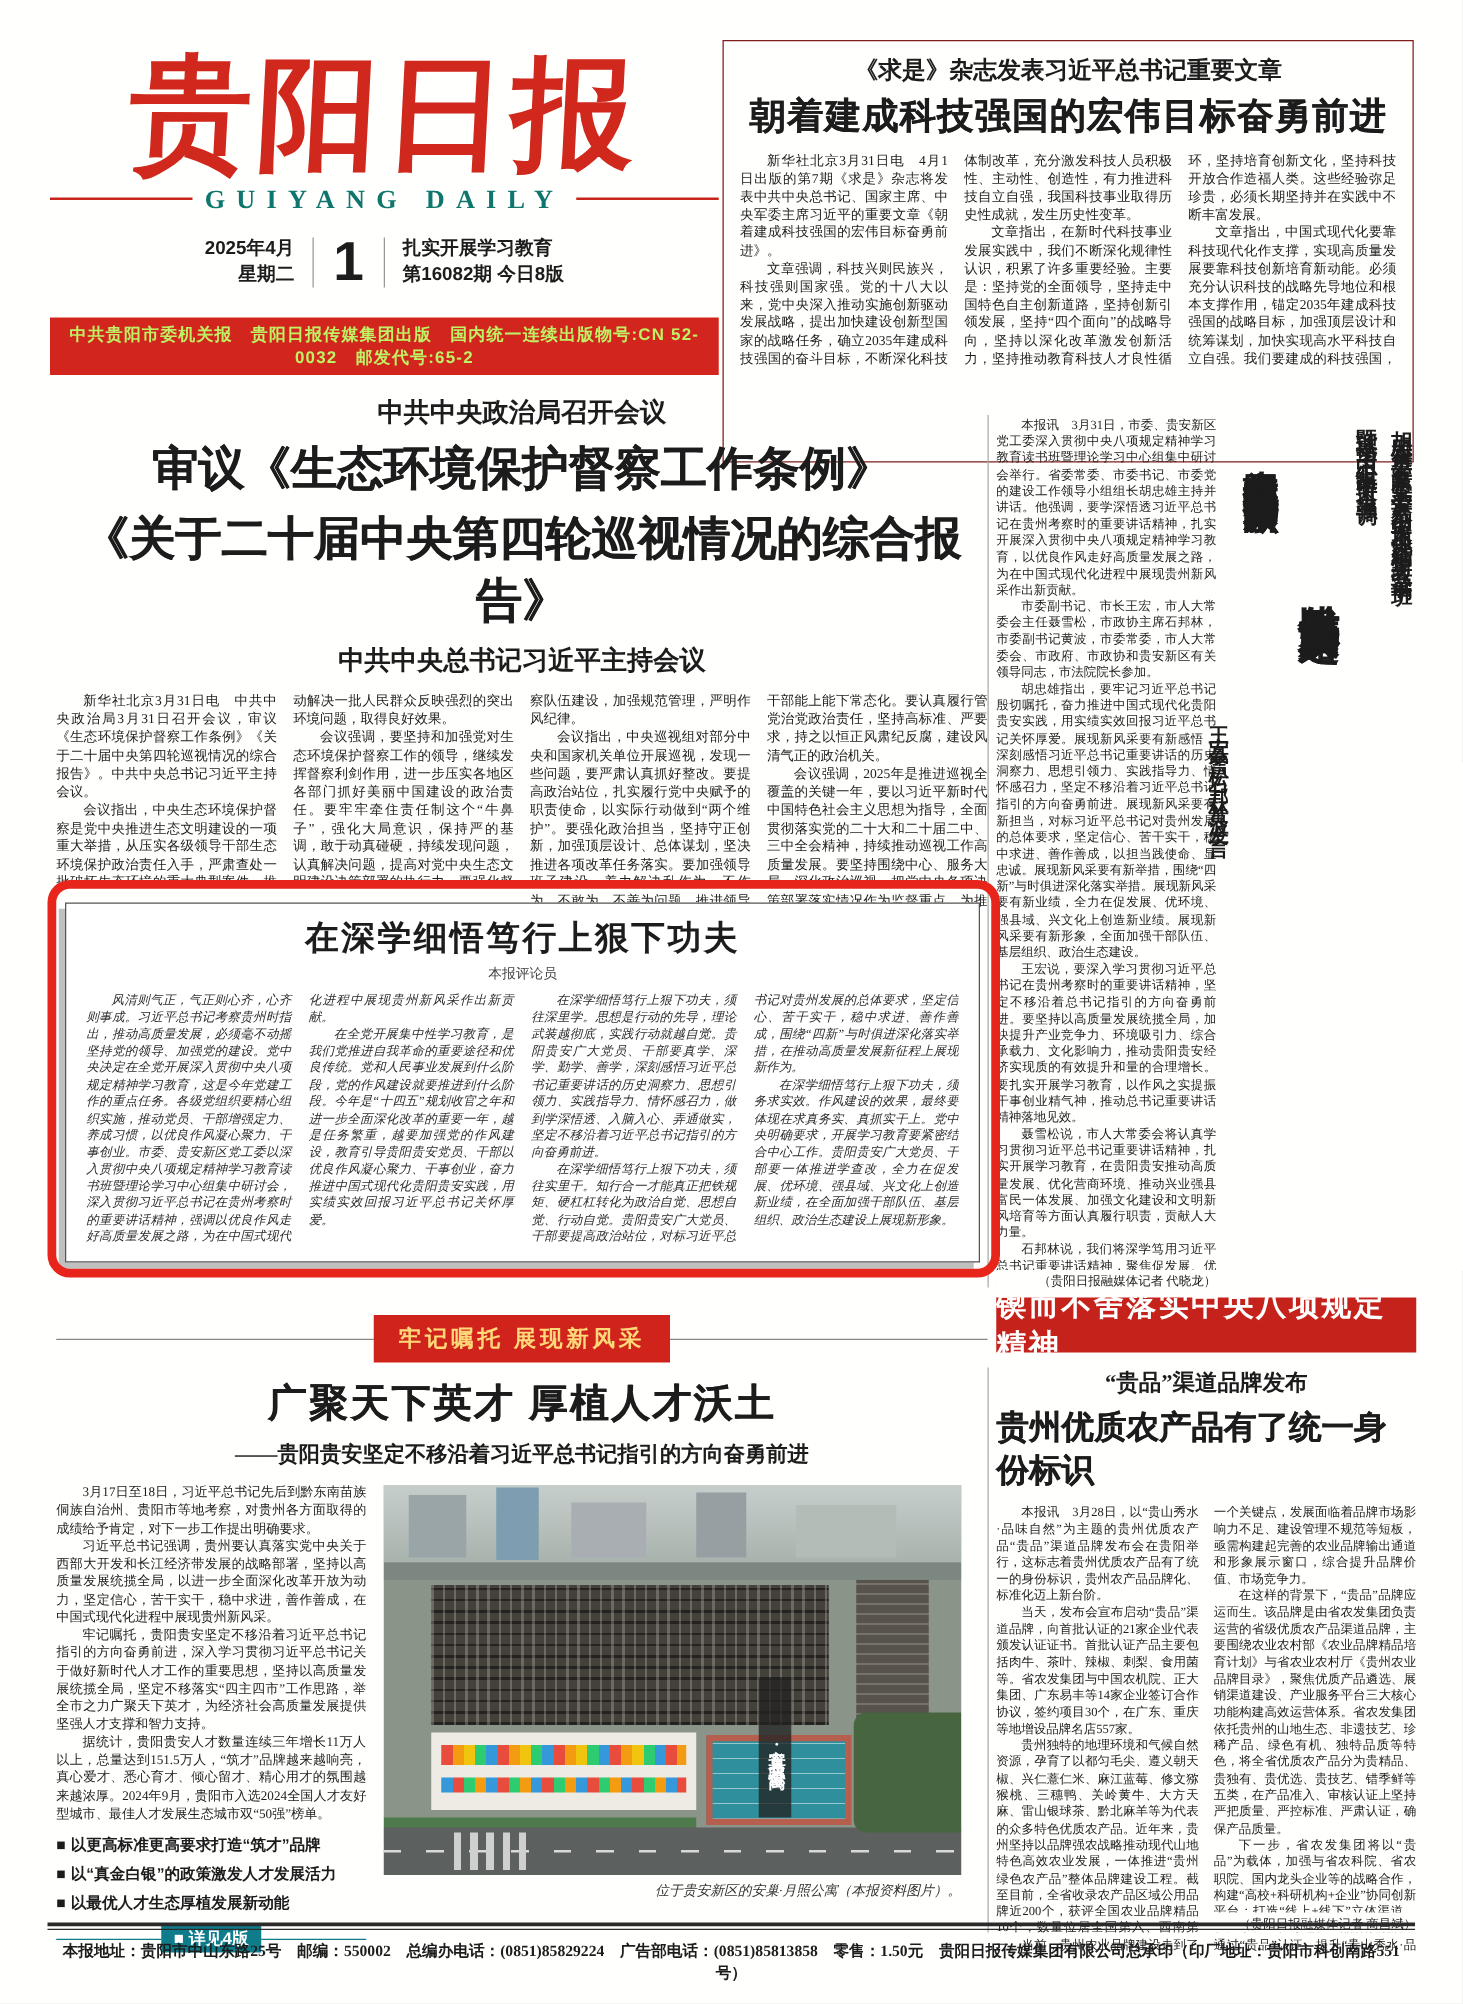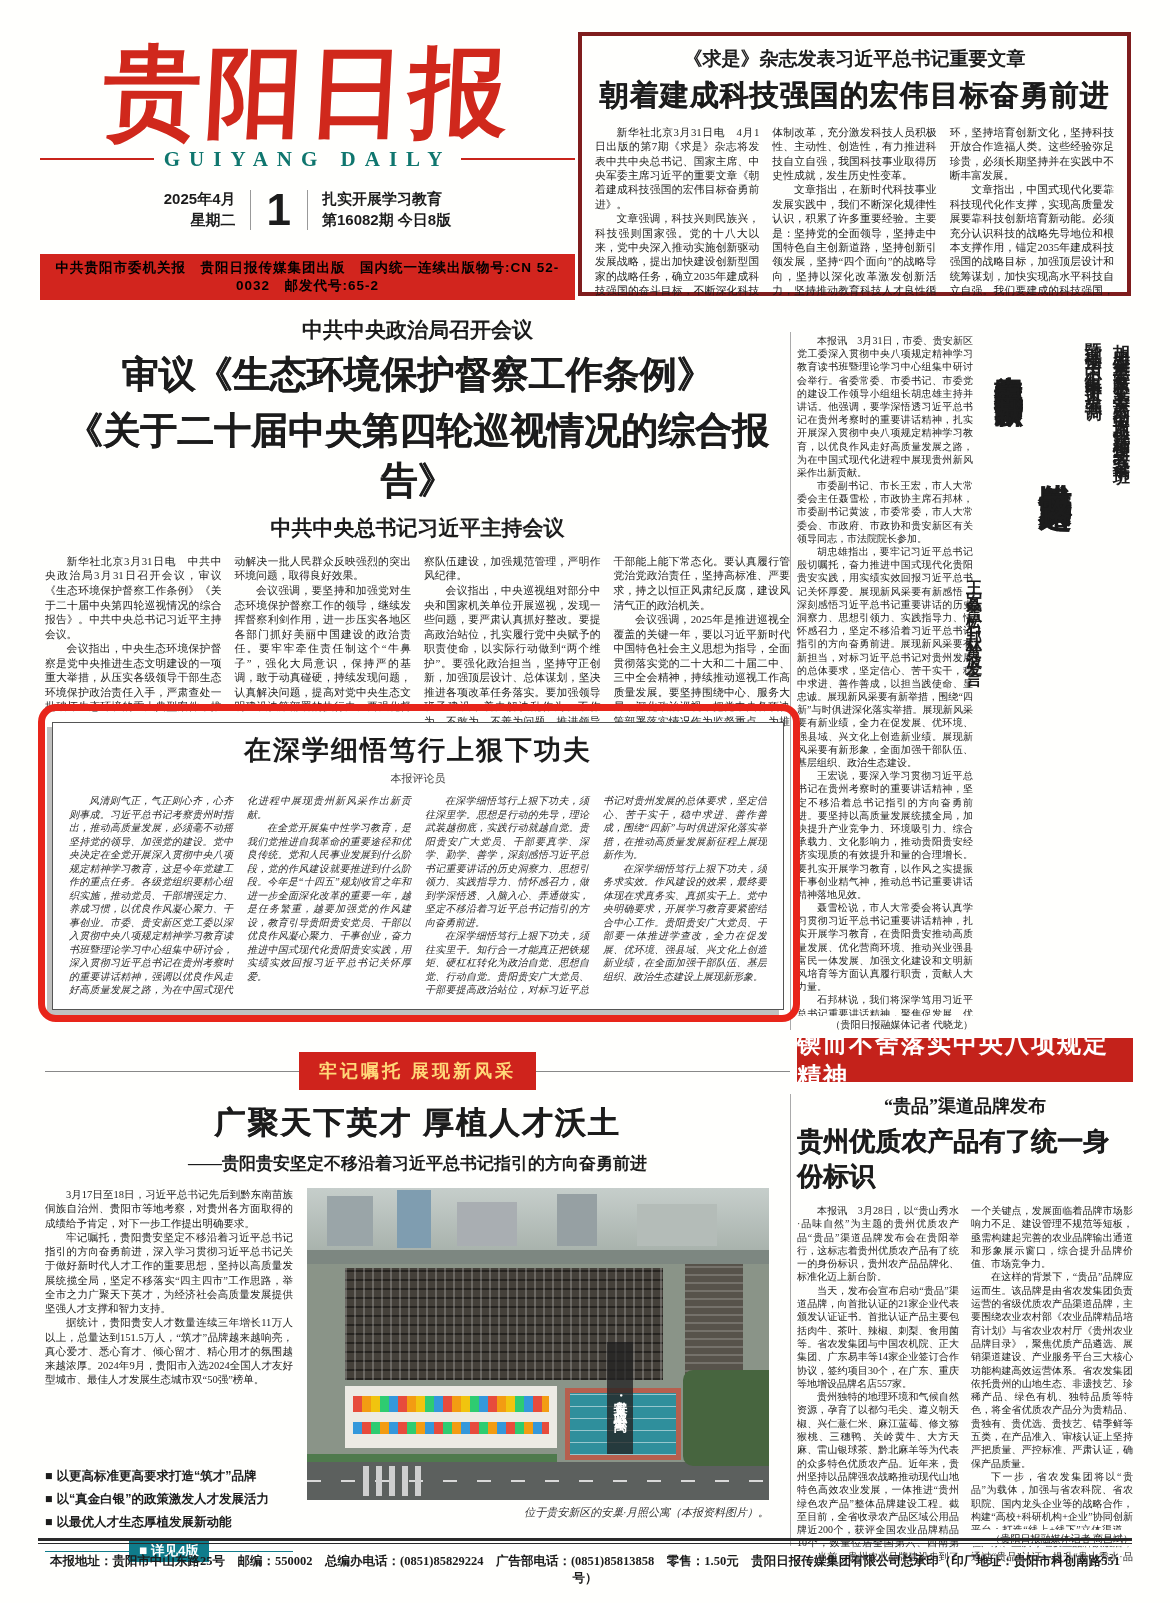--- a/index.html
+++ b/index.html
@@ -14,25 +14,25 @@
               letter-spacing:4px;transform:skewX(-3deg);margin-top:14px;}
   .mast-eng{display:flex;align-items:center;gap:10px;color:#0f766e;margin-top:2px;}
   .mast-eng .rule{flex:1;height:2px;background:#c9241b;}
   .mast-eng .eng{font-weight:bold;font-size:21px;letter-spacing:9px;}
   .date-row{display:flex;align-items:center;justify-content:center;gap:14px;margin-top:8px;
             font-weight:bold;font-size:15px;line-height:1.35;}
   .date-col{text-align:right;}
   .date-col.l2{text-align:left;}
   .date-sep{width:1px;height:40px;background:#999;}
   .date-day{font-size:44px;font-weight:bold;padding:0 2px;}
-  .info-bar{position:absolute;left:0;right:0;bottom:0;background:#d2251e;color:#000000;
+  .info-bar{position:absolute;left:0;right:0;bottom:0;background:#d2251e;color:#bef264;
             font-size:13.5px;font-weight:bold;text-align:center;padding:5px 0;letter-spacing:1px;}
 
   
-  .qiushi{position:absolute;left:578px;top:32px;width:553px;height:264px;border:4px solid #7f1d1d;
+  .qiushi{position:absolute;left:578px;top:32px;width:553px;height:338px;border:1px solid #7f1d1d;
           padding:8px 13px;box-sizing:border-box;}
   .q-kicker{text-align:center;font-size:19px;font-weight:bold;margin-top:2px;}
   .q-head{text-align:center;font-size:29px;font-weight:900;letter-spacing:1px;margin-top:4px;
           text-shadow:.4px 0 currentColor;}
   .q-body{margin-top:9px;columns:3;column-gap:13px;font-size:10.8px;line-height:1.33;
           text-align:justify;height:180px;overflow:hidden;}
   .q-body p,.cols p{text-indent:2em;}
 
   
   .politburo{position:absolute;left:45px;top:316px;width:745px;height:394px;}
@@ -245,20 +245,21 @@
       <div class="rule"></div>
       <div class="badge sans">牢记嘱托 展现新风采</div>
       <div class="rule"></div>
     </div>
     <div class="t-head sans">广聚天下英才 厚植人才沃土</div>
     <div class="t-sub">——贵阳贵安坚定不移沿着习近平总书记指引的方向奋勇前进</div>
     <div class="t-flex">
       <div class="t-left">
         <div class="t-paras cols">
             <p>3月17日至18日，习近平总书记先后到黔东南苗族侗族自治州、贵阳市等地考察，对贵州各方面取得的成绩给予肯定，对下一步工作提出明确要求。</p>
+            <p>习近平总书记强调，贵州要认真落实党中央关于西部大开发和长江经济带发展的战略部署，坚持以高质量发展统揽全局，以进一步全面深化改革开放为动力，坚定信心，苦干实干，稳中求进，善作善成，在中国式现代化进程中展现贵州新风采。</p>
             <p>牢记嘱托，贵阳贵安坚定不移沿着习近平总书记指引的方向奋勇前进，深入学习贯彻习近平总书记关于做好新时代人才工作的重要思想，坚持以高质量发展统揽全局，坚定不移落实“四主四市”工作思路，举全市之力广聚天下英才，为经济社会高质量发展提供坚强人才支撑和智力支持。</p>
             <p>据统计，贵阳贵安人才数量连续三年增长11万人以上，总量达到151.5万人，“筑才”品牌越来越响亮，真心爱才、悉心育才、倾心留才、精心用才的氛围越来越浓厚。2024年9月，贵阳市入选2024全国人才友好型城市、最佳人才发展生态城市双“50强”榜单。</p>
           </div>
         <div class="bullets">
             <p>以更高标准更高要求打造“筑才”品牌</p>
             <p>以“真金白银”的政策激发人才发展活力</p>
             <p>以最优人才生态厚植发展新动能</p>
           </div>
         <div class="see-row">
           <div class="rule"></div>

